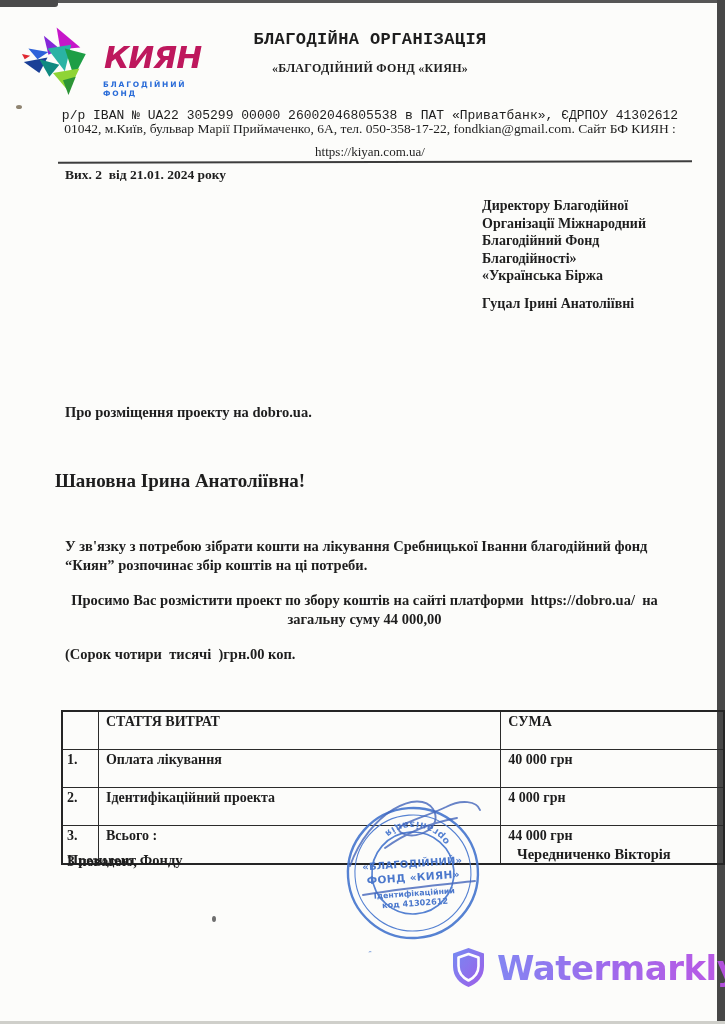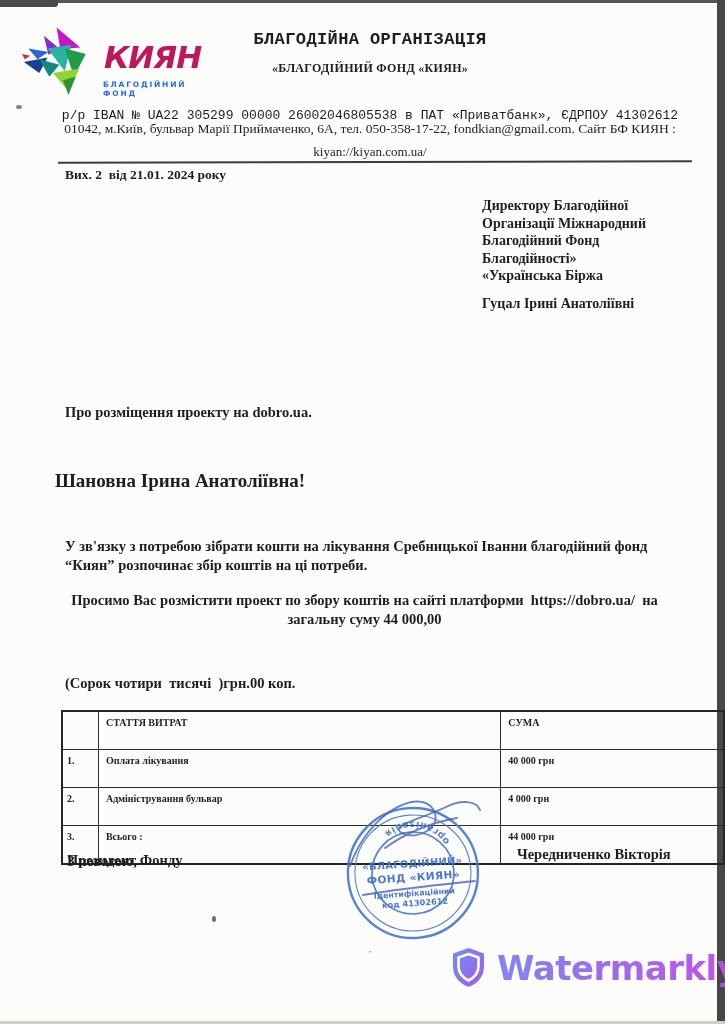--- a/index.html
+++ b/index.html
@@ -35,25 +35,25 @@
   
   .addressee{position:absolute;left:482px;top:197px;width:215px;font-size:14px;font-weight:700;line-height:17.5px;}
   .addressee .person{margin-top:10px;}
 
   .subject{position:absolute;left:65px;top:404px;font-size:14.5px;font-weight:700;}
   .salutation{position:absolute;left:55px;top:470px;width:560px;text-align:left;font-size:19px;font-weight:700;}
 
   .para{position:absolute;left:65px;width:599px;font-size:14.5px;font-weight:700;line-height:19px;white-space:pre-wrap;}
   .p1{top:537px;}
   .p2{top:591px;text-align:center;}
-  .p3{top:674px;}
+  .p3{top:645px;}
 
   
   .tbl{position:absolute;left:61px;top:710px;border-collapse:collapse;table-layout:fixed;}
-  .tbl td{border:1.6px solid #2b2b2b;font-size:10px;font-weight:700;padding:1px 7px 18px 7px;height:18px;
+  .tbl td{border:1.6px solid #2b2b2b;font-size:14px;font-weight:700;padding:1px 7px 18px 7px;height:18px;
     overflow:hidden;white-space:nowrap;}
   .tbl{border:2.2px solid #252525;}
   .c-num{width:29px;padding-left:4px !important;padding-right:2px !important;}
   .c-item{width:388px;}
   .c-sum{width:208px;}
 
   
   .closing{position:absolute;left:67px;top:829px;font-size:14.5px;font-weight:700;margin-top:24px;}
   .sig-title{position:absolute;left:67px;top:852px;font-size:14.5px;font-weight:700;}
   .sig-name{position:absolute;left:517px;top:846px;font-size:14.5px;font-weight:700;}
@@ -93,21 +93,21 @@
       <polygon points="45,58 59,54 51,74" fill="#2c9436"></polygon>
     </svg>
     <div class="brand">КИЯН</div>
     <div class="brand-sub">БЛАГОДІЙНИЙ ФОНД</div>
   </div>
 
   <div class="hdr-center org1">БЛАГОДІЙНА ОРГАНІЗАЦІЯ</div>
   <div class="hdr-center org2">«БЛАГОДІЙНИЙ ФОНД «КИЯН»</div>
   <div class="hdr-center bank">р/р IBAN № UA22 305299 00000 26002046805538  в ПАТ «Приватбанк», ЄДРПОУ 41302612</div>
   <div class="hdr-center addr">01042, м.Київ, бульвар Марії Приймаченко, 6А, тел. 050-358-17-22, fondkian@gmail.com. Сайт БФ КИЯН :</div>
-  <div class="hdr-center url">kiyan://kiyan.com.ua/</div>
+  <div class="hdr-center url">https://kiyan.com.ua/</div>
   <div class="divider"></div>
   <div class="ref">Вих. 2  від 21.01. 2024 року</div>
 
   <div class="addressee">
     <div>Директору Благодійної</div>
     <div>Організації Міжнародний</div>
     <div>Благодійний Фонд</div>
     <div>Благодійності»</div>
     <div>«Українська Біржа</div>
     <div class="person">Гуцал Ірині Анатоліївні</div>
@@ -127,21 +127,21 @@
       <td class="c-item">СТАТТЯ ВИТРАТ</td>
       <td class="c-sum">СУМА</td>
     </tr>
     <tr>
       <td class="c-num">1.</td>
       <td class="c-item">Оплата лікування</td>
       <td class="c-sum">40 000 грн</td>
     </tr>
     <tr>
       <td class="c-num">2.</td>
-      <td class="c-item">Адміністрування бульвар</td>
+      <td class="c-item">Ідентифікаційний проекта</td>
       <td class="c-sum">4 000 грн</td>
     </tr>
     <tr>
       <td class="c-num">3.</td>
       <td class="c-item">Всього :</td>
       <td class="c-sum">44 000 грн</td>
     </tr>
   </tbody>
     </table>
 

